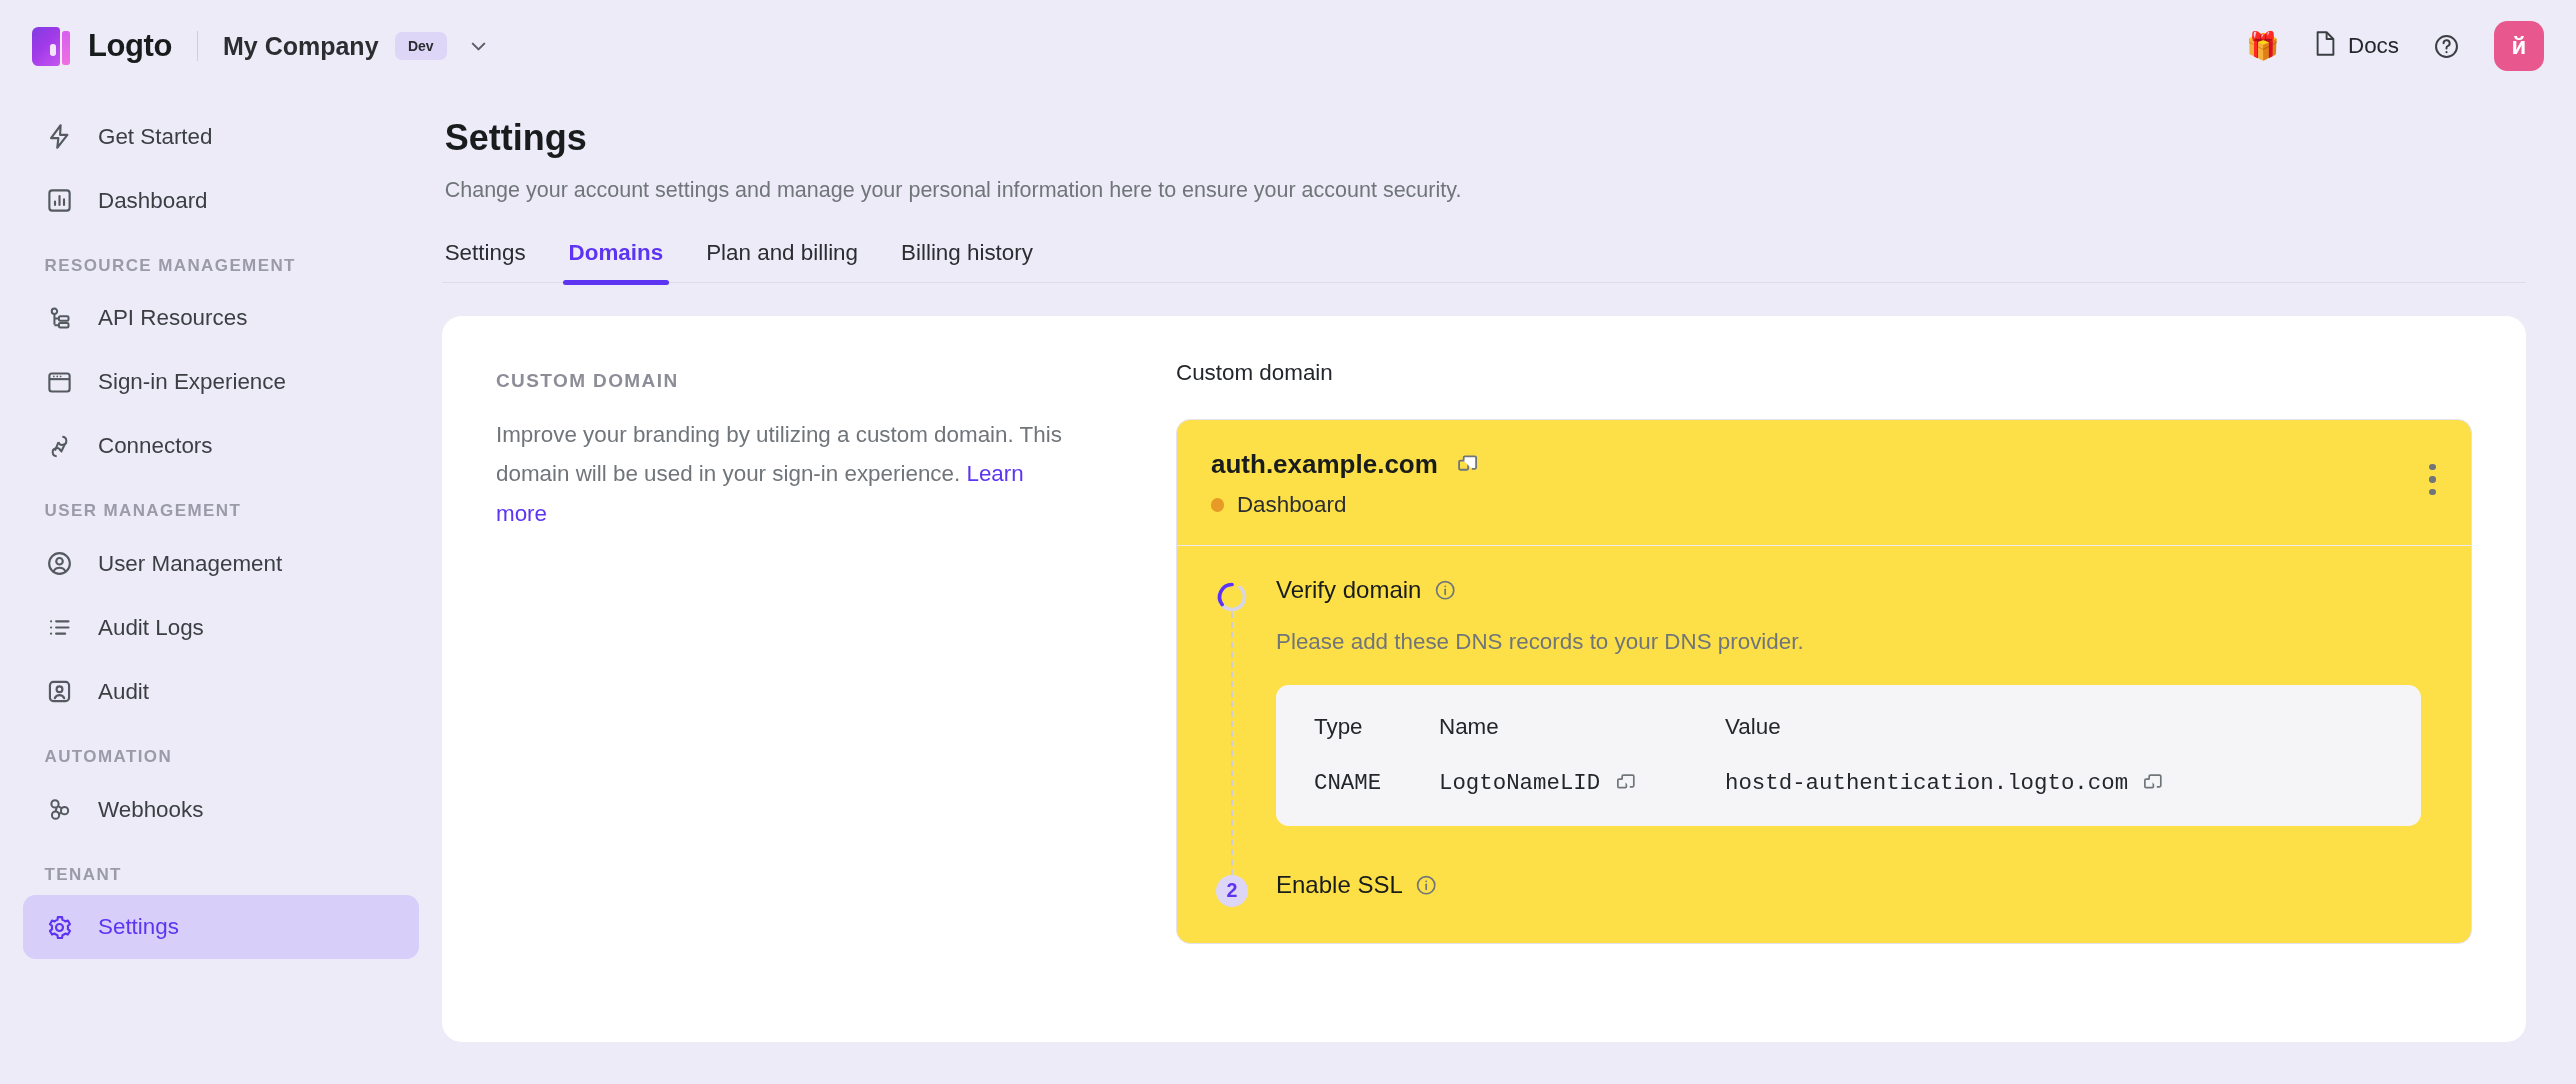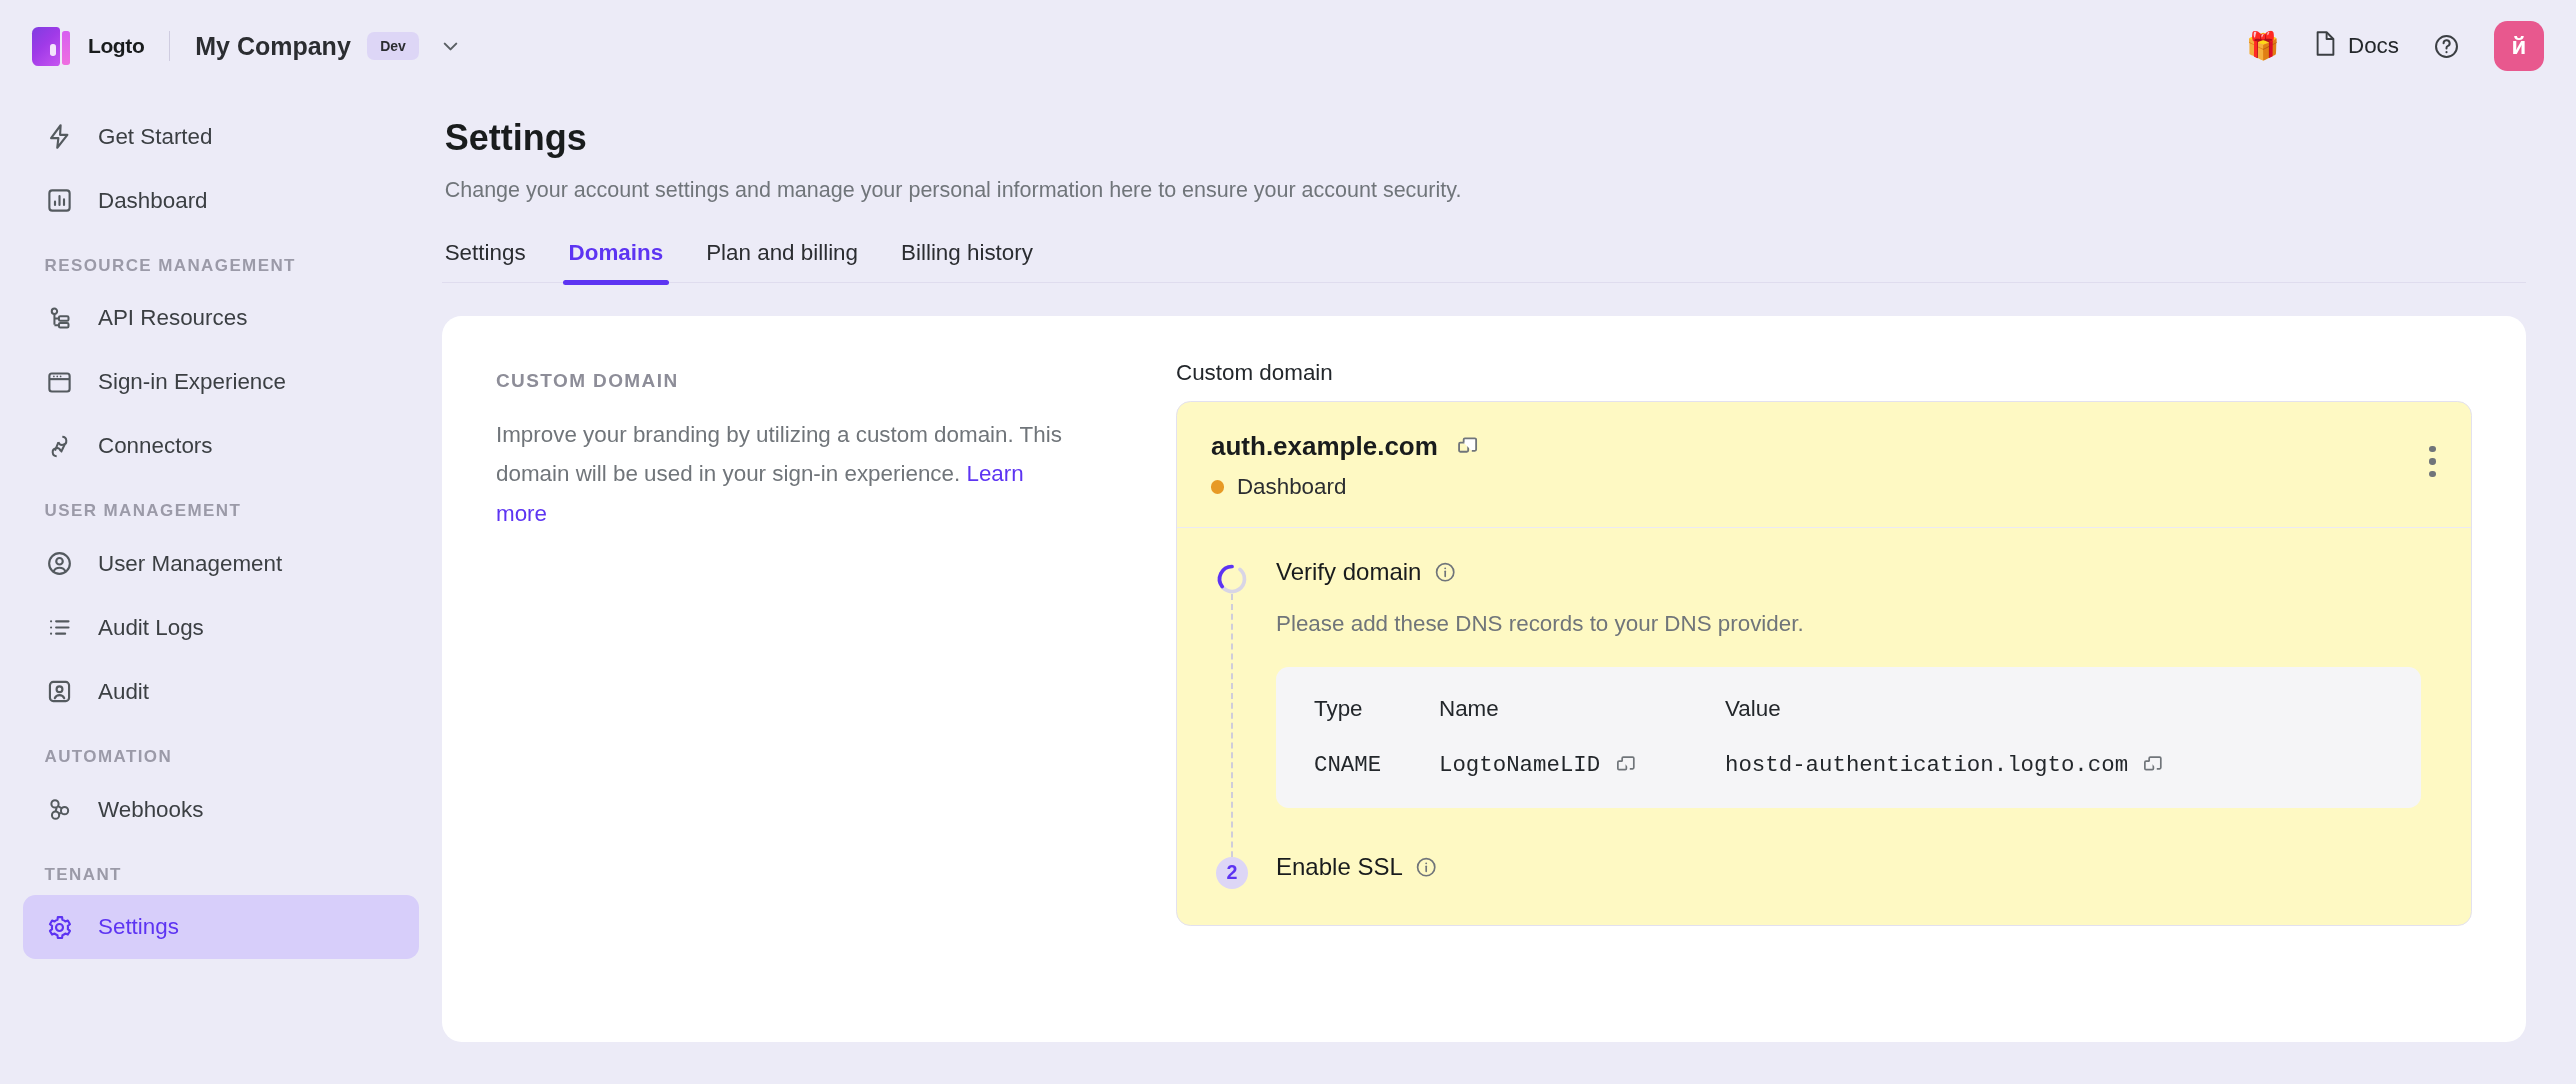--- a/index.html
+++ b/index.html
@@ -28,21 +28,21 @@
   .logo-mark .spine {
     position: absolute; left: 29.5px; top: 5.4px; width: 8px; height: 34px;
     border-radius: 2.7px;
     background: linear-gradient(180deg,#d75ff0 0%,#ef6fe0 100%);
   }
   .logo-mark .notch {
     position: absolute; left: 18px; top: 18px; width: 6.3px; height: 12.5px;
     border-radius: 2.7px; background: #f2e4fb;
   }
   .logo-word {
-    font-size: 21px; font-weight: 700; color: #191c1d; letter-spacing: -0.4px;
+    font-size: 31px; font-weight: 700; color: #191c1d; letter-spacing: -0.4px;
   }
   .vdivider { width: 0.9px; height: 30px; background: #cfcce0; margin: 0 25px; }
   .company { font-size: 25px; font-weight: 600; color: #2b2d31; }
   .dev-badge {
     margin-left: 16px; background: #ddd6f6; color: #2b2d31;
     font-size: 14px; font-weight: 600; border-radius: 7.2px;
     padding: 5.4px 13.4px 6.3px;
   }
   .chev { margin-left: 19.7px; display: flex; align-items: center; cursor: pointer; }
   .topbar-right {
@@ -118,22 +118,22 @@
   .section-desc {
     margin-top: 23px; font-size: 22.4px; line-height: 1.76;
     color: #70757a; max-width: 572px;
   }
   .section-desc a { color: #5d34f2; text-decoration: none; cursor: pointer; }
 
   .card-right { flex: 1; padding-top: 4.5px; }
   .field-label { font-size: 22.4px; color: #23272b; }
 
   .domain-box {
-    margin-top: 15px; border: 1.8px solid #e3e1ef; border-radius: 14.3px;
-    background: #fef9c3; overflow: hidden;
+    margin-top: 33px; border: 1.8px solid #e3e1ef; border-radius: 14.3px;
+    background: #fde047; overflow: hidden;
   }
   .domain-head {
     padding: 29px 34px 27px; display: flex; align-items: flex-start;
     border-bottom: 1.8px solid #eceaf4; position: relative;
   }
   .domain-name-row { display: flex; align-items: center; gap: 18px; }
   .domain-name { font-size: 26px; font-weight: 700; color: #191c1d; }
   .status-row { display: flex; align-items: center; gap: 12.5px; margin-top: 12.5px; }
   .status-dot { width: 13.4px; height: 13.4px; border-radius: 50%; background: #e79a25; }
   .status-text { font-size: 22.4px; color: #2b2d31; }

